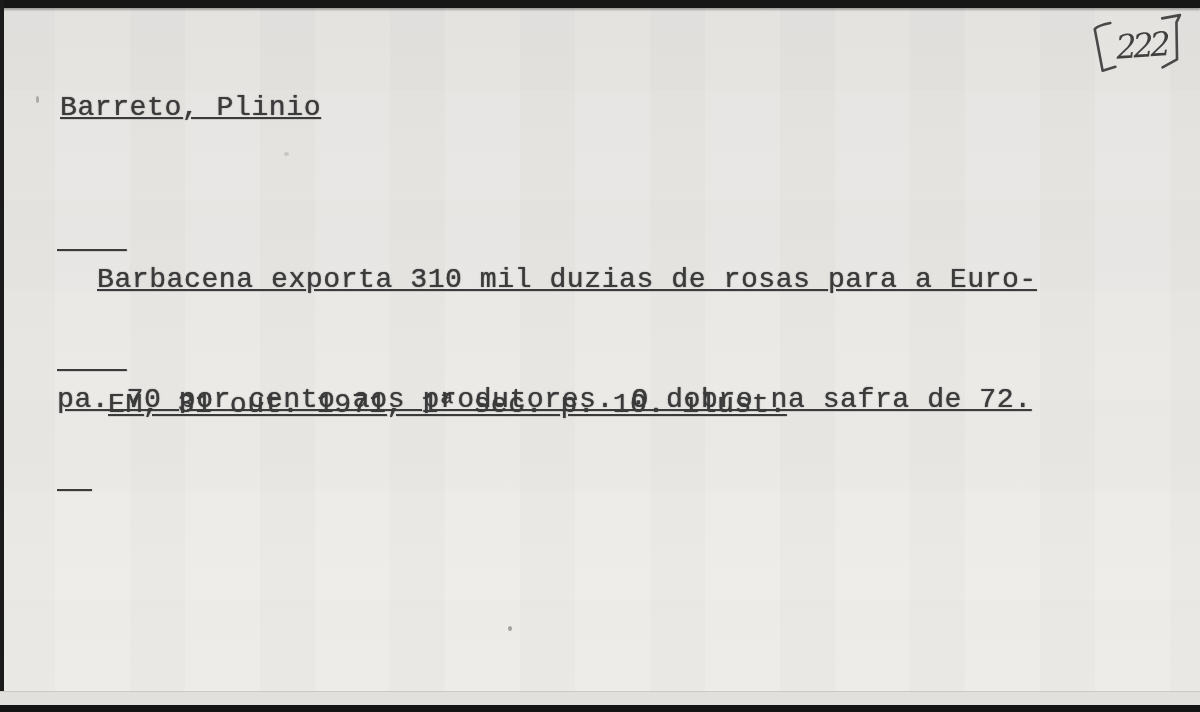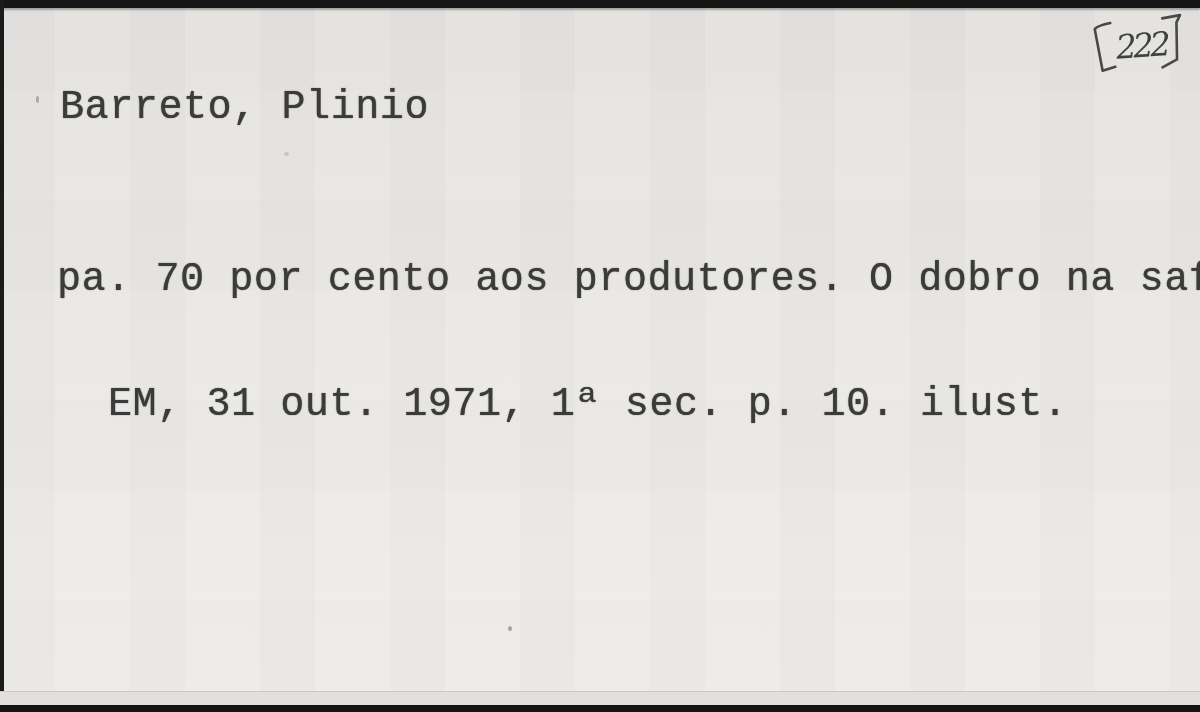--- a/index.html
+++ b/index.html
@@ -52,25 +52,26 @@
     border-top: 1px solid #cac9c6;
   }
   .edge-left {
     position: absolute;
     top: 0; bottom: 0; left: 0;
     width: 4px;
     background: #1b1b1b;
   }
   .typed {
     position: absolute;
-    font-size: 40px;
+    font-size: 28px;
     line-height: 40px;
     letter-spacing: 0.6px;
     white-space: pre;
     text-shadow: 0 0 1.2px rgba(45,45,45,0.75), 0.4px 0.4px 0.6px rgba(60,60,60,0.4);
+    text-decoration: underline;
   }
   .heading { top: 88px; left: 60px; }
   .paragraph { top: 180px; left: 57px; }
   .bodyline { white-space: pre; }
   .bodyline.indent { padding-left: 40px; }
   .citation { top: 385px; left: 108px; }
   .annotation {
     position: absolute;
     top: 12px;
     right: 8px;
@@ -104,20 +105,21 @@
     <g stroke="#343434" stroke-width="2.6" fill="none" stroke-linecap="round" stroke-linejoin="round" opacity="0.88">
       <path d="M 24 9 C 16 10 10 12 8 14 L 13 56 L 26 53"></path>
       <path d="M 76 8 L 94 6 L 90 13 L 88 50 L 73 57"></path>
     </g>
     <text x="28" y="45" font-family="DejaVu Serif, serif" font-style="italic" font-size="33" letter-spacing="-4" fill="#2f2f2f" opacity="0.9">222</text>
   </svg>
 
   <div class="typed heading">Barreto, Plinio</div>
 
   <div class="typed paragraph">
+    <div class="bodyline indent">Barbacena exporta 310 mil duzias de rosas para a Euro-</div>
     <div class="bodyline">pa. 70 por cento aos produtores. O dobro na safra de 72.</div>
   </div>
 
   <div class="typed citation">EM, 31 out. 1971, 1ª sec. p. 10. ilust.</div>
 
   <div class="speck speck-1"></div>
   <div class="speck speck-2"></div>
   <div class="speck speck-3"></div>
 
 </div>

